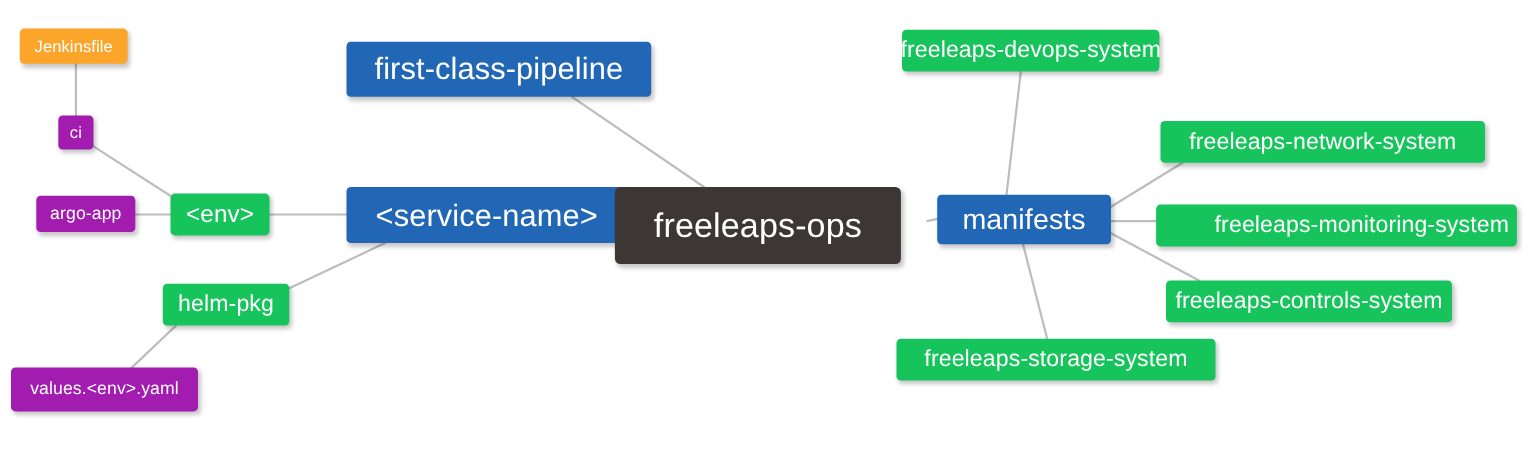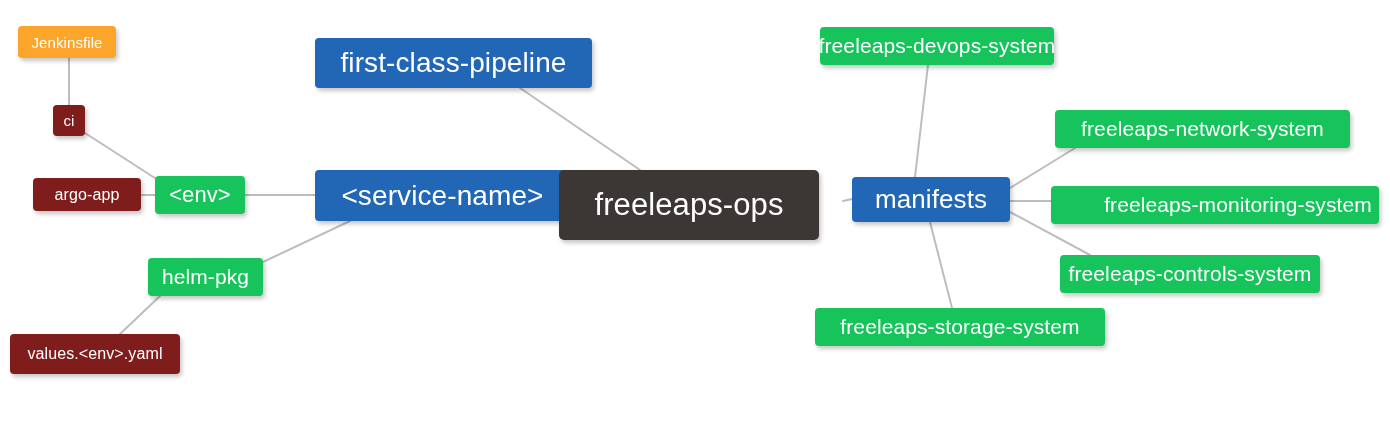--- a/index.html
+++ b/index.html
@@ -48,21 +48,21 @@
   .lvl-blue {
     background: #2167b5;
   }
   .lvl-green {
     background: #17c45c;
   }
   .lvl-orange {
     background: #fba52b;
   }
   .lvl-red {
-    background: #7f1d1d;
+    background: #a21caf;
   }
   .fs-28 { font-size: 28px; }
   .fs-26 { font-size: 26px; }
   .fs-22 { font-size: 22px; }
   .fs-21 { font-size: 21px; }
   .fs-16 { font-size: 16px; }
   .fs-15 { font-size: 15px; }
 </style>
 </head>
 <body>
@@ -86,21 +86,21 @@
       <line x1="930" y1="222" x2="952" y2="308" stroke="#bdbdbd" stroke-width="2" stroke-linecap="round"></line>
     </svg>
 
   <div id="node-layer">
       <div class="mm-node lvl-orange fs-15" style="left: 18px; top: 26px; width: 98px; height: 32px;">
         <span>Jenkinsfile</span>
       </div>
       <div class="mm-node lvl-red fs-15" style="left: 53px; top: 105px; width: 32px; height: 31px;">
         <span>ci</span>
       </div>
-      <div class="mm-node lvl-red fs-16" style="left: 33px; top: 178px; width: 108px; height: 33px;">
+      <div class="mm-node lvl-red fs-16" style="left: 33px; top: 178px; width: 90px; height: 33px;">
         <span>argo-app</span>
       </div>
       <div class="mm-node lvl-green fs-22" style="left: 155px; top: 176px; width: 90px; height: 38px;">
         <span>&lt;env&gt;</span>
       </div>
       <div class="mm-node lvl-blue fs-28" style="left: 315px; top: 170px; width: 255px; height: 51px;">
         <span>&lt;service-name&gt;</span>
       </div>
       <div class="mm-node lvl-blue fs-28" style="left: 315px; top: 38px; width: 277px; height: 50px;">
         <span>first-class-pipeline</span>

